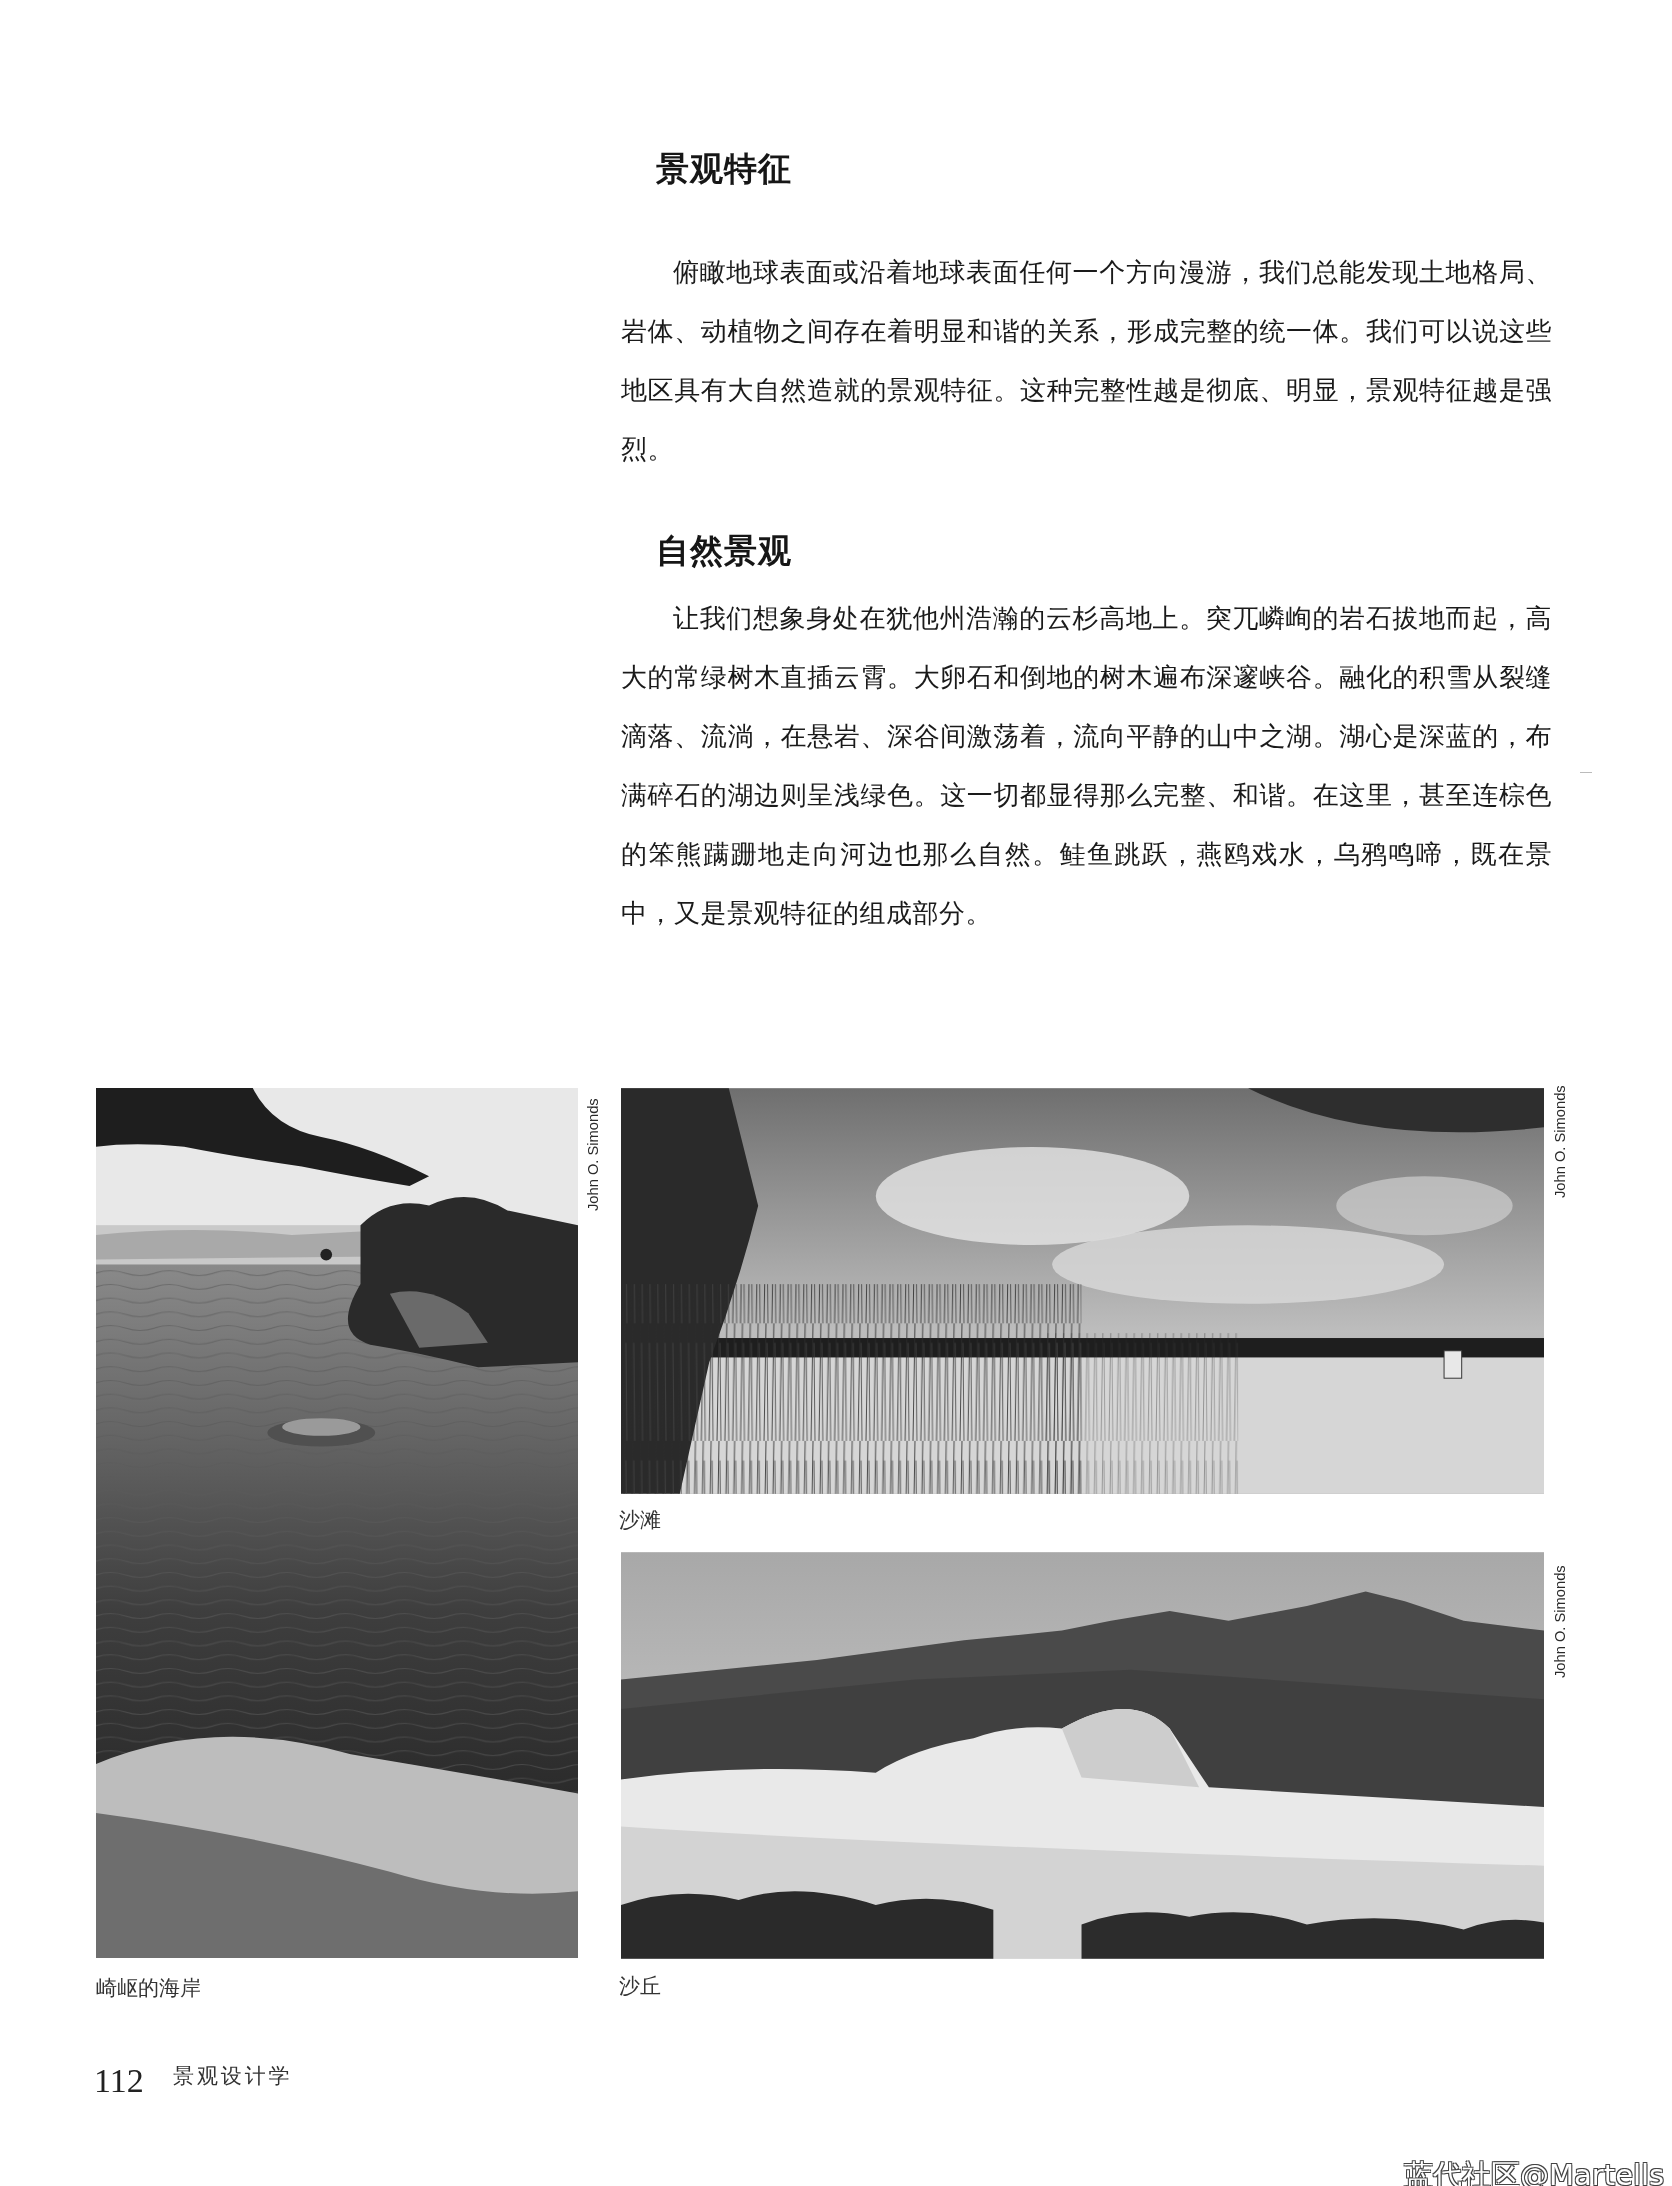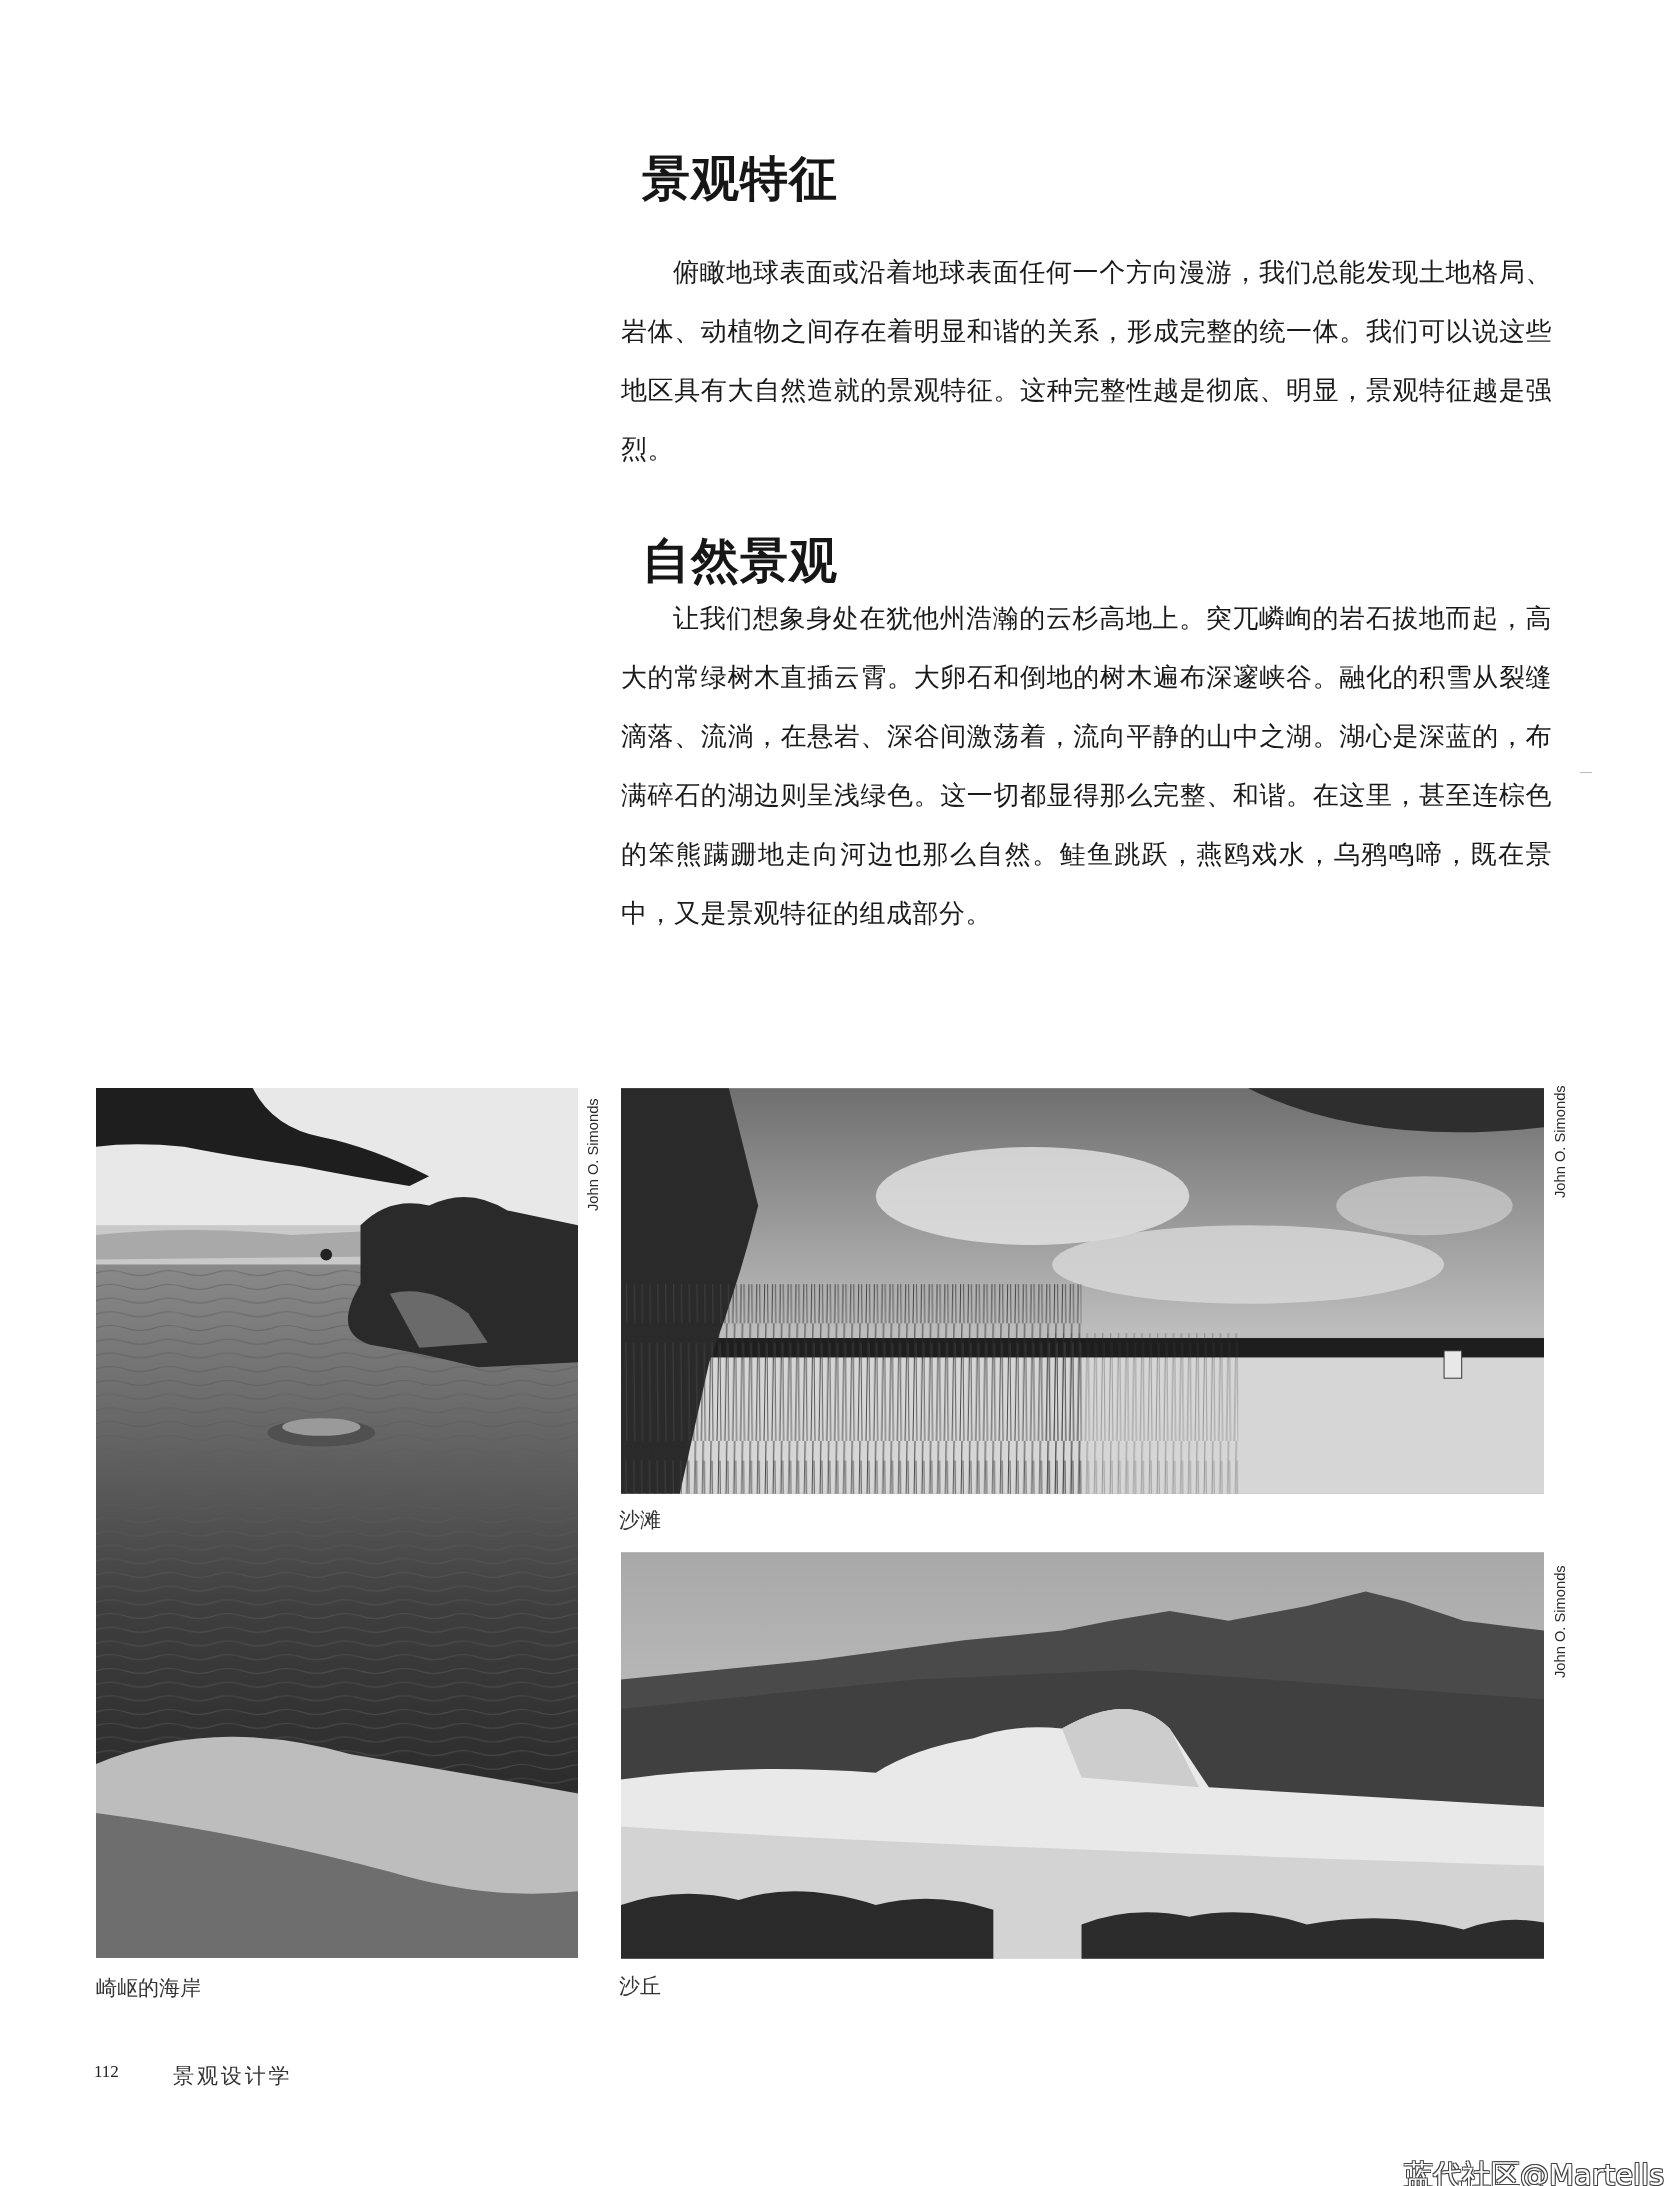--- a/index.html
+++ b/index.html
@@ -1,37 +1,37 @@
 <!DOCTYPE html>
 <html><head>
 <meta charset="utf-8">
 <style>
   html, body { margin: 0; padding: 0; }
   body {
     width: 1672px; height: 2187px; background: #ffffff; position: relative; overflow: hidden;
     font-family: "DejaVu Sans", sans-serif; color: #1c1c1c;
   }
   .h2 {
-    position: absolute; left: 642px; font-size: 48px; font-weight: bold; letter-spacing: 1px;
+    position: absolute; left: 656px; font-size: 33px; font-weight: bold; letter-spacing: 1px;
     font-family: "DejaVu Sans", sans-serif; color: #161616;
   }
   .para {
     position: absolute; left: 621px; width: 931px; font-size: 26px; line-height: 59px;
     font-family: "DejaVu Serif", serif; color: #1a1a1a; text-align: justify; text-indent: 2em;
     letter-spacing: 0.5px;
   }
   .photo { position: absolute; overflow: hidden; }
   .credit {
     position: absolute; font-family: "Liberation Sans", sans-serif; font-size: 14.7px; color: #2a2a2a;
     transform-origin: left top; transform: rotate(-90deg); white-space: nowrap;
   }
   .caption {
     position: absolute; font-family: "DejaVu Sans", sans-serif; font-size: 21px; color: #333;
   }
-  .footer-num { position: absolute; left: 94px; top: 2062px; font-family: "Liberation Serif", serif; font-size: 17px; color: #222; }
+  .footer-num { position: absolute; left: 94px; top: 2062px; font-family: "Liberation Serif", serif; font-size: 34px; color: #222; }
   .footer-title { position: absolute; left: 173px; top: 2062px; font-family: "DejaVu Serif", serif; font-size: 21px; color: #333; letter-spacing: 2.9px; }
   .watermark { position: absolute; right: 7.8px; top: 2156px; font-family: "DejaVu Sans", sans-serif; font-size: 29px; color: #fff;
     text-shadow: -1px -1px 0 #444, 1px -1px 0 #444, -1px 1px 0 #444, 1px 1px 0 #444; }
   .tick { position: absolute; left: 1580px; top: 772px; width: 11.8px; height: 1px; background: #bbb; }
 </style>
 </head>
 <body>
 
 <div class="h2" style="top:147px;">景观特征</div>
 <div class="para" style="top:243px;">俯瞰地球表面或沿着地球表面任何一个方向漫游，我们总能发现土地格局、岩体、动植物之间存在着明显和谐的关系，形成完整的统一体。我们可以说这些地区具有大自然造就的景观特征。这种完整性越是彻底、明显，景观特征越是强烈。</div>

